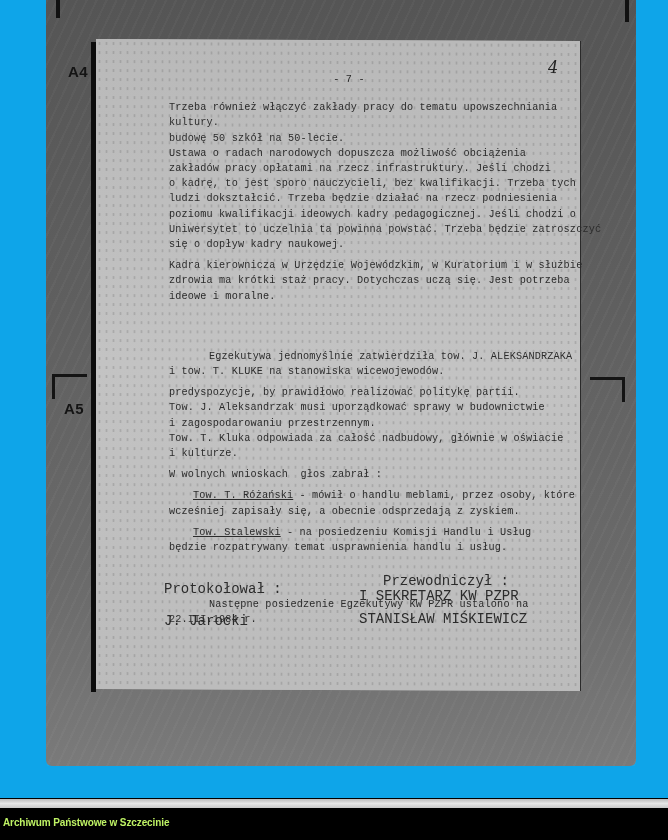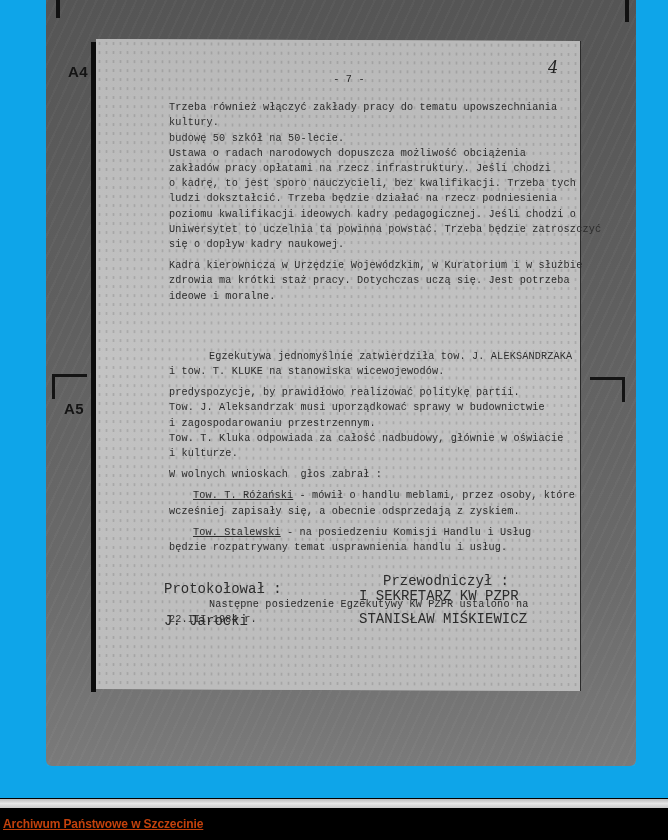--- a/index.html
+++ b/index.html
@@ -53,22 +53,22 @@
     .gap { height: 6px; }
     .gap-lg { height: 9px; }
     .indent { padding-left: 40px; margin-top: 36px; }
     .u { text-decoration: underline; margin-left: 24px; }
     .sig {
       position: absolute; font-family: "Liberation Mono", monospace; font-size: 14px;
       line-height: 15px; color: #2b2b2b; white-space: pre;
     }
     .separator { position: absolute; left: 0; top: 799px; width: 668px; height: 9px; background: linear-gradient(180deg, #bbb, #e6e6e6 50%, #c9c9c9); }
     .footer {
-      position: absolute; left: 3px; top: 817px; font-size: 12px; font-weight: bold;
-      color: #c2410c; letter-spacing: -0.1px; text-decoration: underline;
+      position: absolute; left: 3px; top: 817px; font-size: 10px; font-weight: bold;
+      color: #bef264; letter-spacing: -0.1px;
     }
   </style>
 </head>
 <body>
 
 <div class="viewer">
   <div class="board"></div>
   <div class="film-tick" style="left:56px;top:0;width:4px;height:18px;"></div>
   <div class="film-tick" style="left:625px;top:0;width:4px;height:22px;"></div>
   <div class="film-tick" style="left:99px;top:45px;width:4px;height:32px;"></div>

